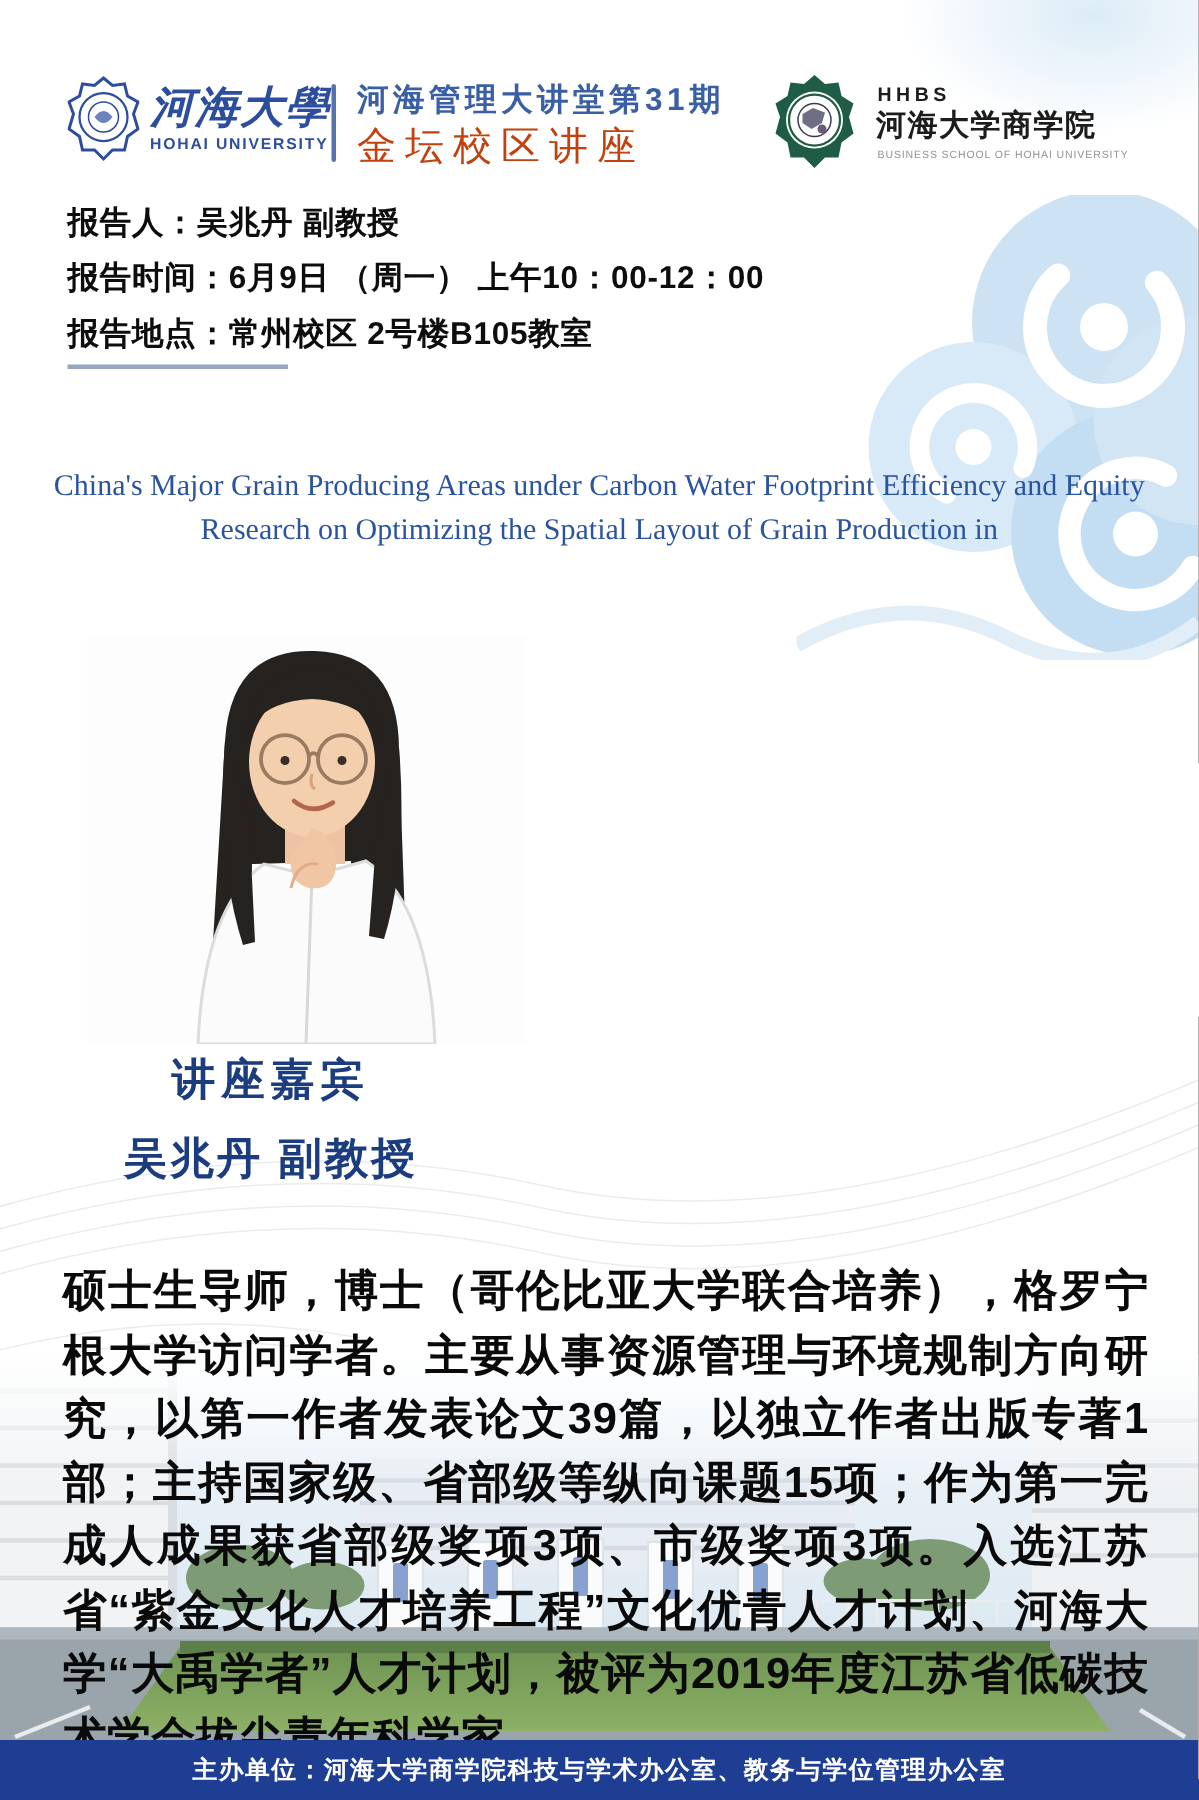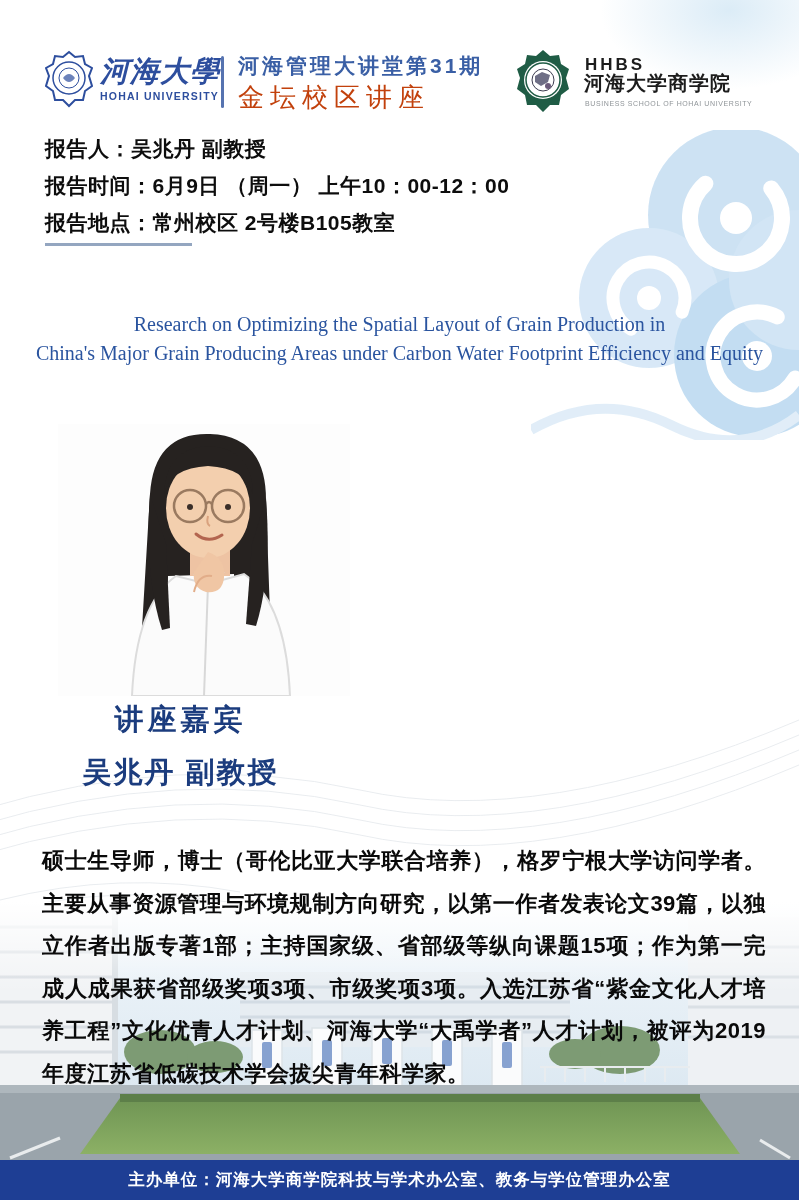--- a/index.html
+++ b/index.html
@@ -21,21 +21,21 @@
     font-size:29px; color:#2d4e9e; letter-spacing:1px; white-space:nowrap; }
   .univ-en{ position:absolute; left:100px; top:90px; font-size:10.5px; font-weight:bold;
     color:#2d4e9e; letter-spacing:1.2px; }
   .hdr-divider{ position:absolute; left:221px; top:56px; width:3px; height:52px;
     background:#5673b0; border-radius:2px; }
   .series1{ position:absolute; left:238px; top:52px; font-size:21px; font-weight:bold;
     color:#3a5fa5; letter-spacing:3px; white-space:nowrap; }
   .series2{ position:absolute; left:238px; top:80px; font-size:26px; font-weight:normal;
     color:#c2410c; letter-spacing:6px; white-space:nowrap; }
   .hhbs-seal{ position:absolute; left:515px; top:48px; width:56px; height:66px; }
-  .hhbs-abbr{ position:absolute; left:585px; top:55px; font-size:17px; font-weight:bold;
+  .hhbs-abbr{ position:absolute; left:585px; top:55px; font-size:13px; font-weight:bold;
     color:#1c1c1c; letter-spacing:3px; }
   .hhbs-zh{ position:absolute; left:584px; top:70px; font-size:20px; font-weight:bold;
     color:#1c1c1c; letter-spacing:1px; white-space:nowrap; }
   .hhbs-en{ position:absolute; left:585px; top:100px; font-size:7px; color:#8f9498;
     letter-spacing:.6px; white-space:nowrap; }
   
   .info{ position:absolute; left:45px; top:130px; font-size:21px; font-weight:bold;
     color:#0d0d0d; line-height:37px; letter-spacing:.5px; }
   .info div{ white-space:nowrap; }
   .info-divider{ position:absolute; left:45px; top:243px; width:147px; height:3px;
@@ -54,21 +54,21 @@
   .speaker-caption .nm{ font-size:29px; letter-spacing:2px; margin-top:13px; }
   
   .abstract{ position:absolute; left:363px; top:431px; width:429px;
     font-size:26px; font-weight:bold; color:#0c0c0c; line-height:33.5px;
     letter-spacing:1.5px; text-align:justify; }
   
   .campus{ position:absolute; left:0; top:902px; width:799px; height:258px; }
   .campus-fade{ position:absolute; left:0; top:902px; width:799px; height:90px;
     background:linear-gradient(#ffffff, rgba(255,255,255,0)); }
   .bio{ position:absolute; left:42px; top:840px; width:724px;
-    font-size:22px; font-weight:bold; color:#0a0a0a; line-height:42.5px;
+    font-size:29px; font-weight:bold; color:#0a0a0a; line-height:42.5px;
     letter-spacing:.5px; text-align:justify; }
   
   .footer{ position:absolute; left:0; top:1160px; width:799px; height:40px;
     background:#1e3e94; display:flex; align-items:center; justify-content:center; }
   .footer span{ color:#ffffff; font-size:16.5px; font-weight:bold; letter-spacing:1px; }
 </style>
 </head>
 <body>
 
 <div class="poster">
@@ -125,22 +125,22 @@
   <div class="hhbs-en">BUSINESS SCHOOL OF HOHAI UNIVERSITY</div>
 
   <div class="info">
     <div>报告人：吴兆丹 副教授</div>
     <div>报告时间：6月9日 （周一） 上午10：00-12：00</div>
     <div>报告地点：常州校区 2号楼B105教室</div>
   </div>
   <div class="info-divider"></div>
 
   <div class="title-en">
+    <div>China's Major Grain Producing Areas under Carbon Water Footprint Efficiency and Equity</div>
     <div>Research on Optimizing the Spatial Layout of Grain Production in</div>
-    <div>China's Major Grain Producing Areas under Carbon Water Footprint Efficiency and Equity</div>
   </div>
 
   <svg class="portrait" viewBox="0 0 292 272">
     <rect width="292" height="272" fill="#fdfdfd"></rect>
 
     <path d="M92,70 Q96,8 152,10 Q208,12 208,76 L212,190 Q196,206 178,200 L176,150 L110,152 L108,210 Q92,216 84,204 Z" fill="#262220"></path>
 
     <rect x="132" y="118" width="40" height="34" fill="#eec3a3"></rect>
 
     <ellipse cx="150" cy="84" rx="42" ry="50" fill="#f3cfae"></ellipse>

